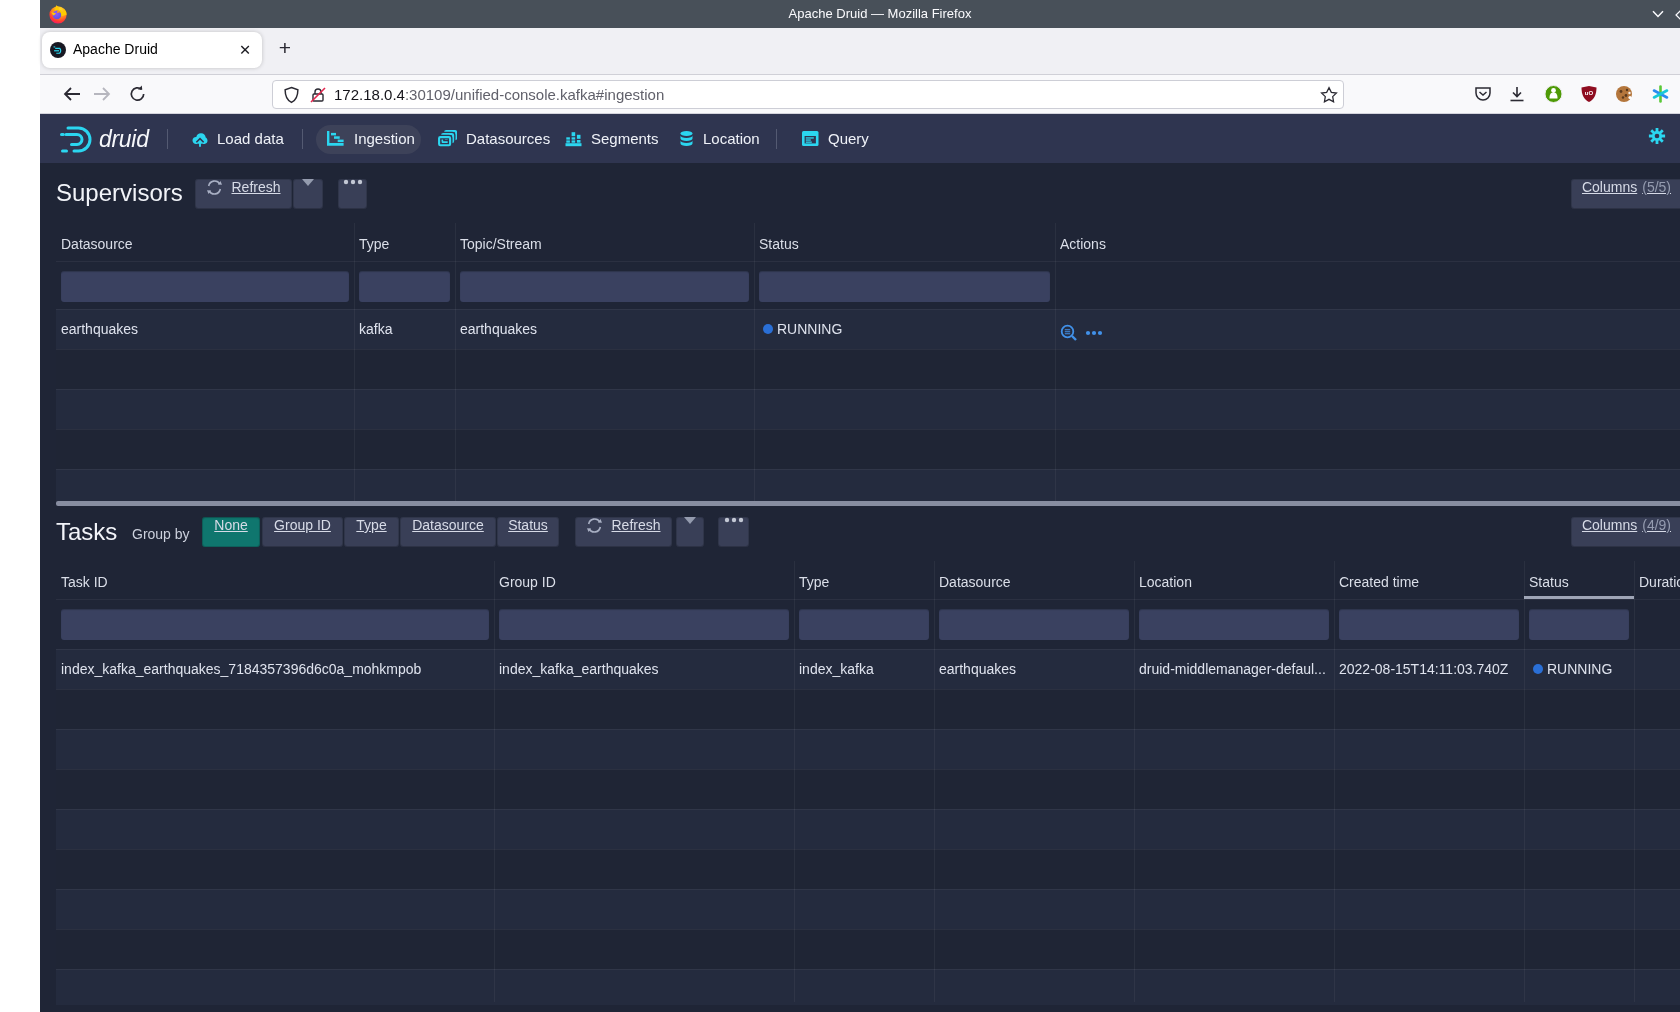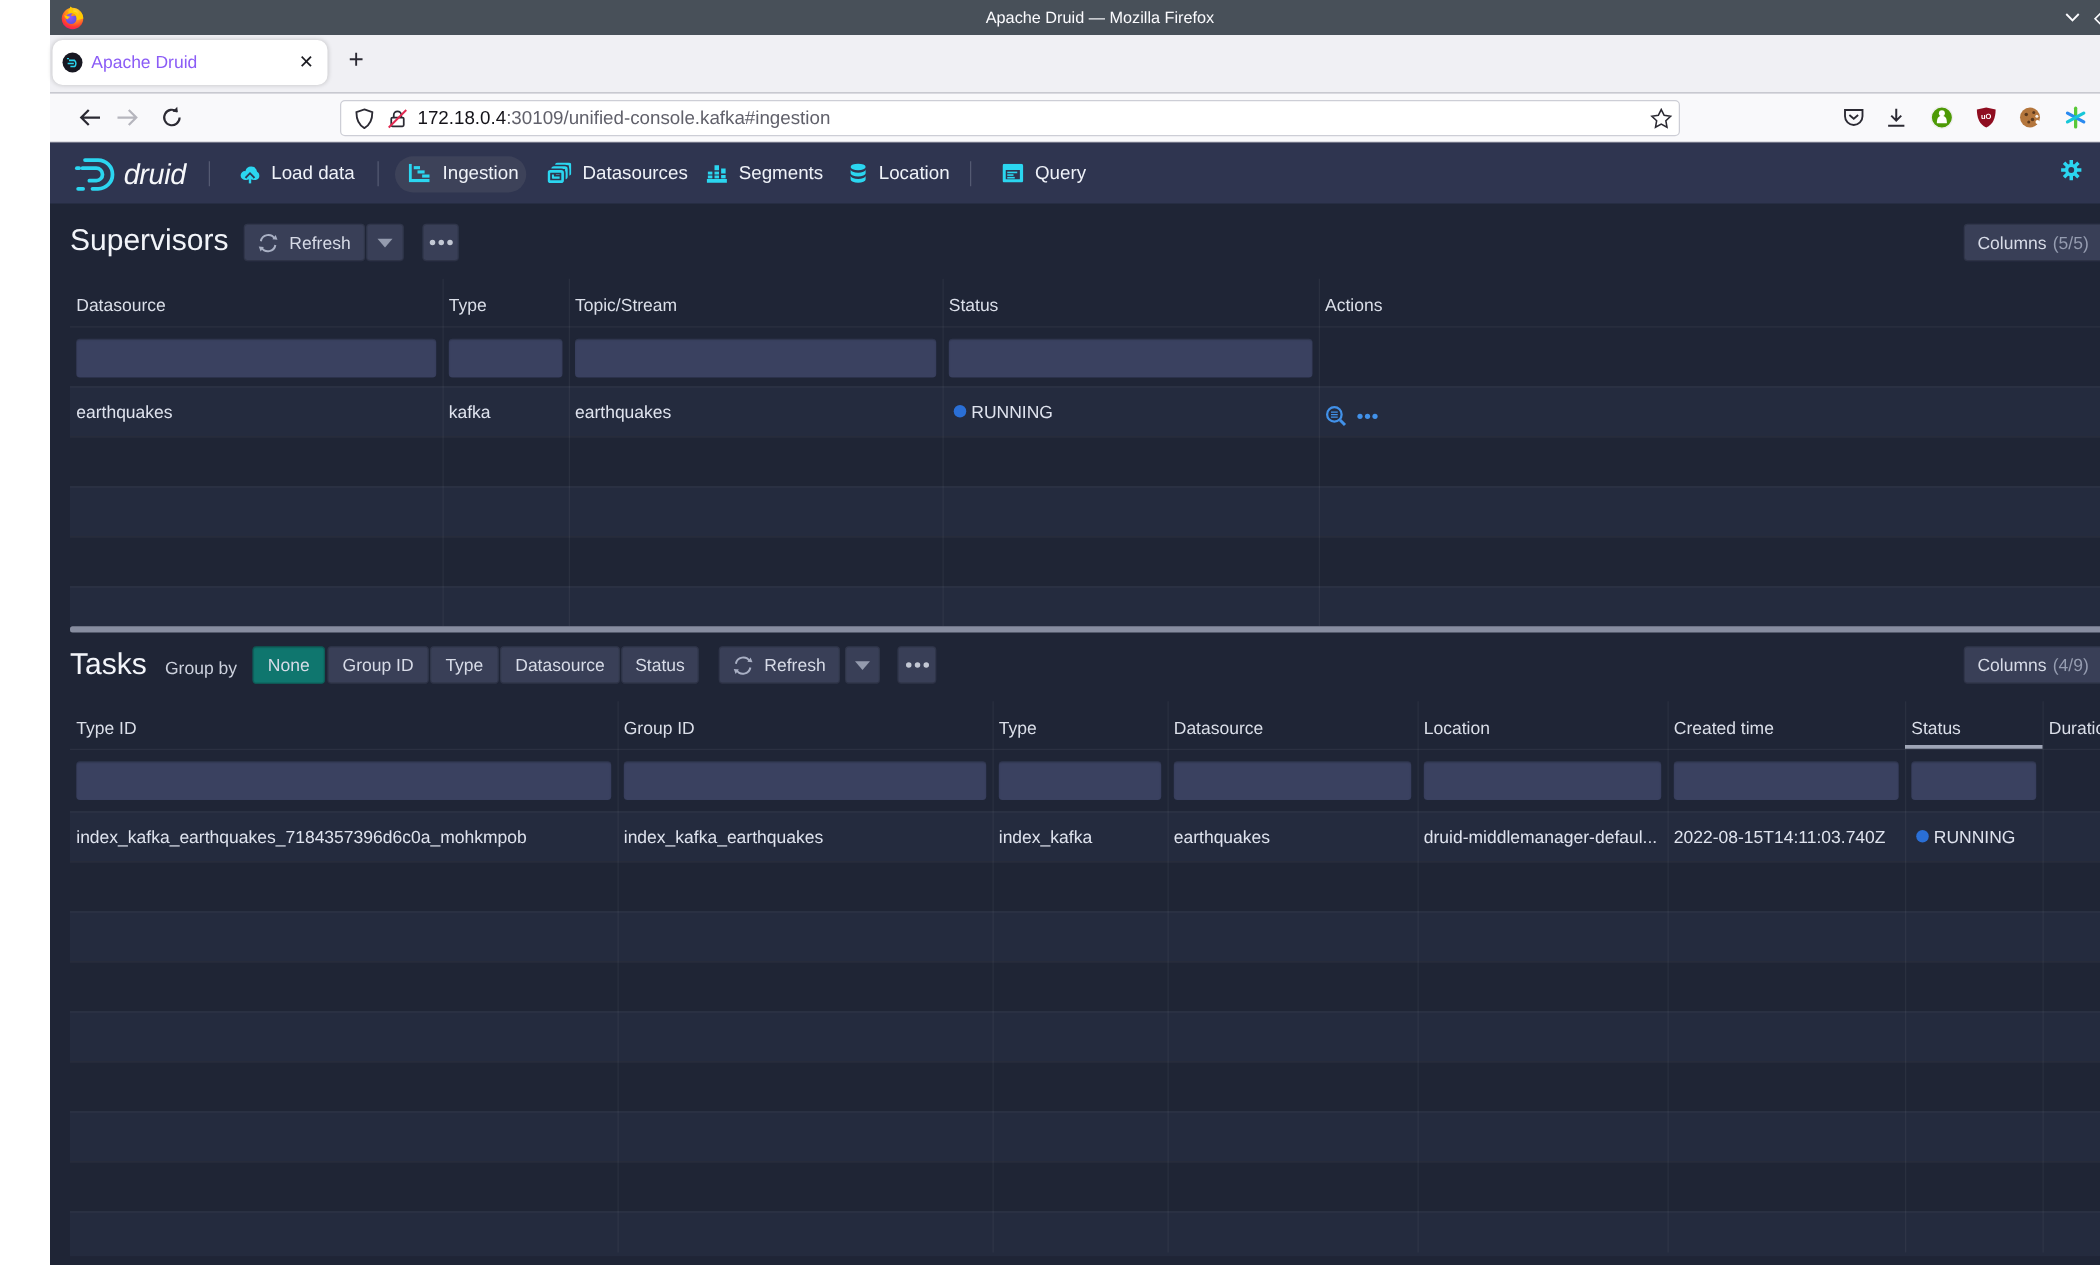--- a/index.html
+++ b/index.html
@@ -7,41 +7,41 @@
 body { font-family:"Liberation Sans", sans-serif; }
 #page { position:relative; width:1680px; height:1012px; background:#1f2536;margin-left:40px; }
 .abs { position:absolute; }
 
 
 #titlebar { position:absolute; left:0; top:0; width:1680px; height:28px; background:#485059; }
 #titlebar .title { position:absolute; left:0; right:0; top:0; height:28px; line-height:28px; text-align:center; color:#fbfbfe; font-size:13px; }
 #tabbar { position:absolute; left:0; top:28px; width:1680px; height:46px; background:#f0f0f4; }
 #tab1 { position:absolute; left:2px; top:4px; width:220px; height:36px; background:#fff; border-radius:8px; box-shadow:0 0 4px rgba(0,0,0,.2); }
 #tab1 .fav { position:absolute; left:8px; top:10px; width:16px; height:16px; border-radius:50%; background:#181822; }
-#tab1 .t { position:absolute; left:31px; top:9px; font-size:14px; color:#8b5cf6; }
+#tab1 .t { position:absolute; left:31px; top:9px; font-size:14px; color:#000000; }
 #tab1 .x { position:absolute; right:7px; top:8px; width:20px; height:20px; font-size:14.5px; color:#1b1b21; text-align:center; line-height:20px; }
 #newtab { position:absolute; left:234px; top:9px; width:22px; height:22px; color:#2b2a33; font-size:21px; line-height:22px; text-align:center; font-weight:300; }
 #toolbar { position:absolute; left:0; top:74px; width:1680px; height:40px; background:#f9f9fb; border-top:1px solid #d0d0d7; border-bottom:1px solid #d4d4dc; }
 .tbicon { position:absolute; top:0; height:38px; display:flex; align-items:center; justify-content:center; color:#3a3a42; }
 #urlbar { position:absolute; left:232px; top:5px; width:1072px; height:29px; background:#ffffff; border:1px solid #cdced6; border-radius:4px; }
 #urlbar .txt { position:absolute; left:61px; top:0; height:27px; line-height:27px; font-size:15px; color:#15141a; white-space:nowrap; }
 #urlbar .txt .gray { color:#61616b; }
 
 
 #navbar { position:absolute; left:0; top:114px; width:1680px; height:49px; background:#2f3550; }
 .navdiv { position:absolute; top:15px; width:1px; height:20px; background:#545a72; }
 .navitem { position:absolute; top:0; height:49px; display:flex; align-items:center; color:#eff2f8; font-size:15px; }
 .navitem svg { margin-right:9px; }
 #ingpill { position:absolute; left:276px; top:11px; width:105px; height:29px; background:#3d4259; border-radius:15px; }
 #logotext { position:absolute; left:59px; top:12px; font-size:23px; font-style:italic; font-weight:normal; color:#f7f8fb; letter-spacing:-0.3px; }
 
 
 #content { position:absolute; left:0; top:163px; width:1680px; height:849px; background:#1f2536; }
 .h1 { position:absolute; color:#f2f4f9; font-size:24px; font-weight:normal; }
-.btn { position:absolute; background:#393f57; border-radius:3px; color:#d7dbe7; font-size:14px; display:flex; align-items:center; justify-content:center; box-shadow:inset 0 0 0 1px rgba(16,22,26,.2), inset 0 -1px 0 rgba(16,22,26,.1); }
+.btn { position:absolute; background:#393f57; border-radius:3px; color:#d7dbe7; font-size:14px; display:flex; align-items:flex-start; justify-content:center; box-shadow:inset 0 0 0 1px rgba(16,22,26,.2), inset 0 -1px 0 rgba(16,22,26,.1);text-decoration:underline; }
 .btn.active { background:#0f766e; box-shadow:inset 0 0 0 1px rgba(16,22,26,.2), inset 0 1px 2px rgba(16,22,26,.2); }
 .btn .sub { color:#959cb0; margin-left:5px; }
 .caret { width:0; height:0; border-left:6px solid transparent; border-right:6px solid transparent; border-top:7px solid #949bae; }
 
 
 .tbl { position:absolute; left:16px; width:1648px; }
 .vline { position:absolute; top:0; width:1px; background:rgba(255,255,255,.05); }
 .hline { position:absolute; left:0; width:100%; height:1px; background:rgba(255,255,255,.055); }
 .th { position:absolute; color:#dbdfe9; font-size:14px; }
 .row-light { background:#242b3e; }
@@ -400,21 +400,21 @@
       <div class="abs row-light" style="left:0;top:88px;width:1648px;height:40px"></div>
       <div class="abs row-dark" style="left:0;top:128px;width:1648px;height:40px"></div>
       <div class="abs row-light" style="left:0;top:168px;width:1648px;height:40px"></div>
       <div class="abs row-dark" style="left:0;top:208px;width:1648px;height:40px"></div>
       <div class="abs row-light" style="left:0;top:248px;width:1648px;height:40px"></div>
       <div class="abs row-dark" style="left:0;top:288px;width:1648px;height:40px"></div>
       <div class="abs row-light" style="left:0;top:328px;width:1648px;height:40px"></div>
       <div class="abs row-dark" style="left:0;top:368px;width:1648px;height:40px"></div>
       <div class="abs row-light" style="left:0;top:408px;width:1648px;height:36px"></div>
 
-      <div class="th" style="left:5px;top:13px">Type ID</div>
+      <div class="th" style="left:5px;top:13px">Task ID</div>
       <div class="th" style="left:443px;top:13px">Group ID</div>
       <div class="th" style="left:743px;top:13px">Type</div>
       <div class="th" style="left:883px;top:13px">Datasource</div>
       <div class="th" style="left:1083px;top:13px">Location</div>
       <div class="th" style="left:1283px;top:13px">Created time</div>
       <div class="th" style="left:1473px;top:13px">Status</div>
       <div class="th" style="left:1583px;top:13px">Duration</div>
 
       <div class="abs" style="left:1468px;top:35px;width:110px;height:3px;background:#9fa5b6"></div>
 

